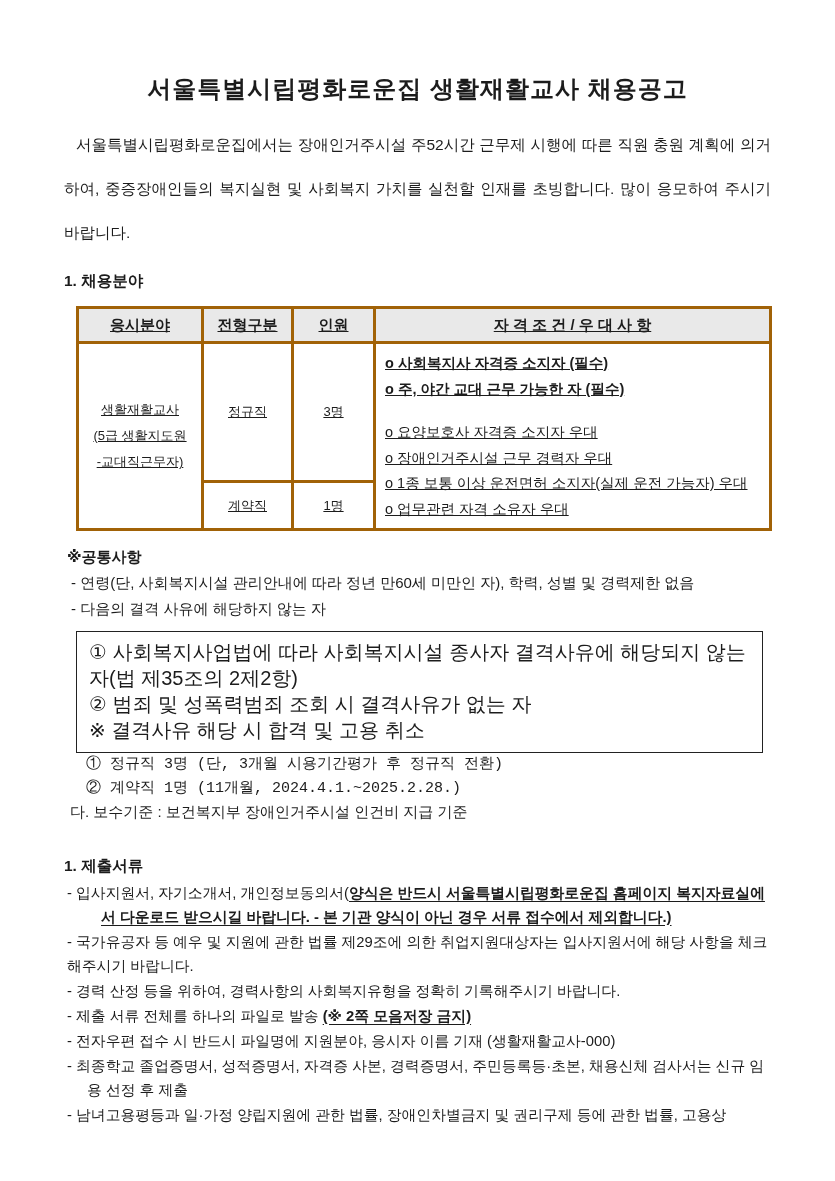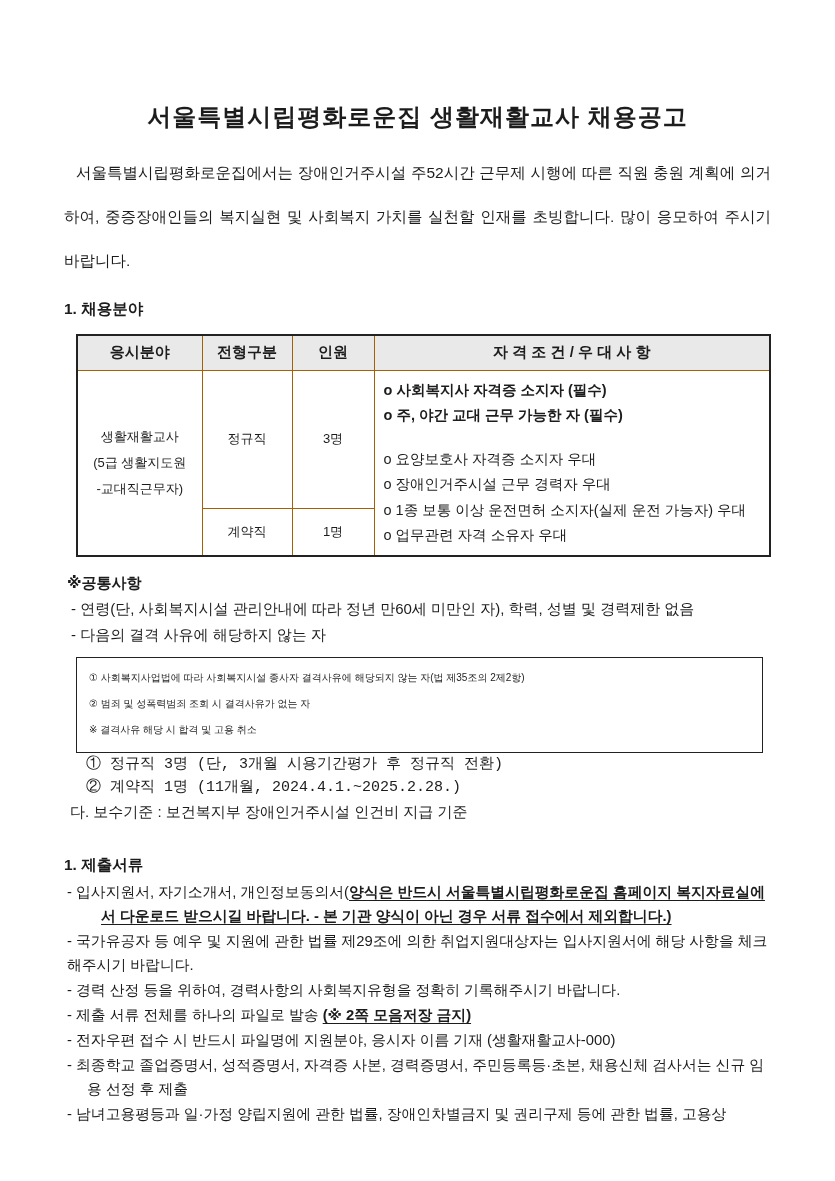--- a/index.html
+++ b/index.html
@@ -3,21 +3,21 @@
 <meta charset="utf-8">
 <style>
   * { box-sizing: border-box; }
   html, body { margin: 0; padding: 0; background: #ffffff; }
   .page {
     width: 835px;
     height: 1181px;
     background: #ffffff;
     color: #1c1c1c;
     font-family: "Liberation Sans", "DejaVu Sans", sans-serif;
-    padding: 100px 64px 0 64px;
+    padding: 72px 64px 0 64px;
     overflow: hidden;
   }
 
   
   .title {
     margin: 0;
     font-size: 24px;
     font-weight: 700;
     text-align: center;
     letter-spacing: 1px;
@@ -46,21 +46,21 @@
   .sh3 { margin-top: 32px; }
 
   
   table.recruit {
     border-collapse: collapse;
     table-layout: fixed;
     width: 693px;
     margin: 15px 0 0 12px;
     border: 2px solid #222;
   }
-  .recruit th, .recruit td { border: 1px solid #a16207; }
+  .recruit th, .recruit td { border: 3px solid #a16207; text-decoration: underline; }
   .recruit th {
     background: #e9e9e9;
     font-size: 15px;
     font-weight: 700;
     height: 35px;
     padding: 0;
     text-align: center;
   }
   .cell-center {
     text-align: center;
@@ -82,21 +82,21 @@
 
   
   .common { font-size: 15px; }
   .common-heading { font-weight: 700; line-height: 26px; margin-top: 13px; padding-left: 3px; }
   .common-note { line-height: 26px; padding-left: 7px; }
   .dq-box {
     border: 1.5px solid #222;
     width: 687px;
     margin: 9px 0 0 12px;
     padding: 7px 12px 9px 12px;
-    font-size: 10px;
+    font-size: 20px;
     line-height: 26px;
   }
 
   
   .s2line { font-size: 15px; line-height: 23.5px; }
   .s2first { margin-top: 5px; }
   .ind1 { padding-left: 6px; }
   .ind2 { padding-left: 22px; font-family: Liberation Mono, monospace; }
   .bu { font-weight: 700; text-decoration: underline; text-underline-offset: 3px; }
 

